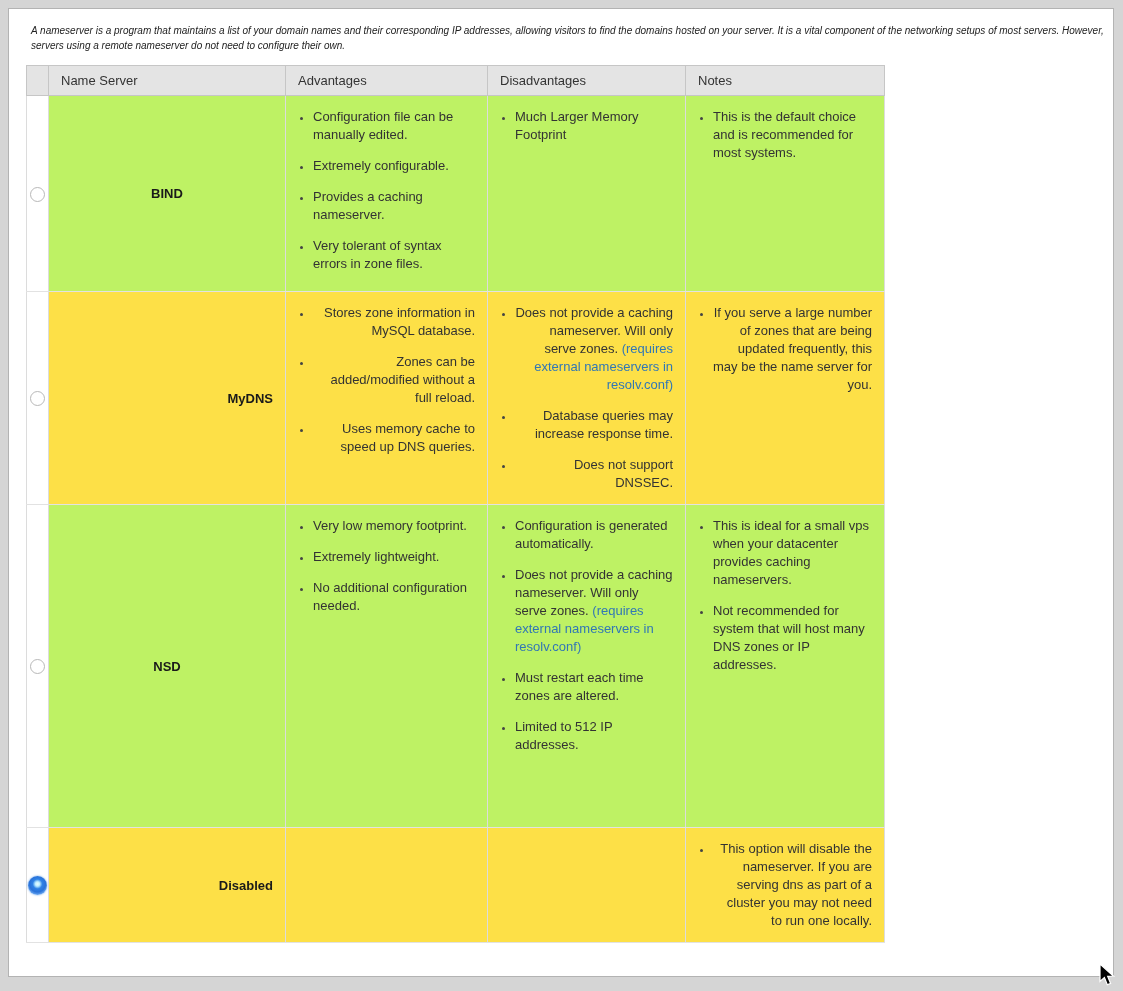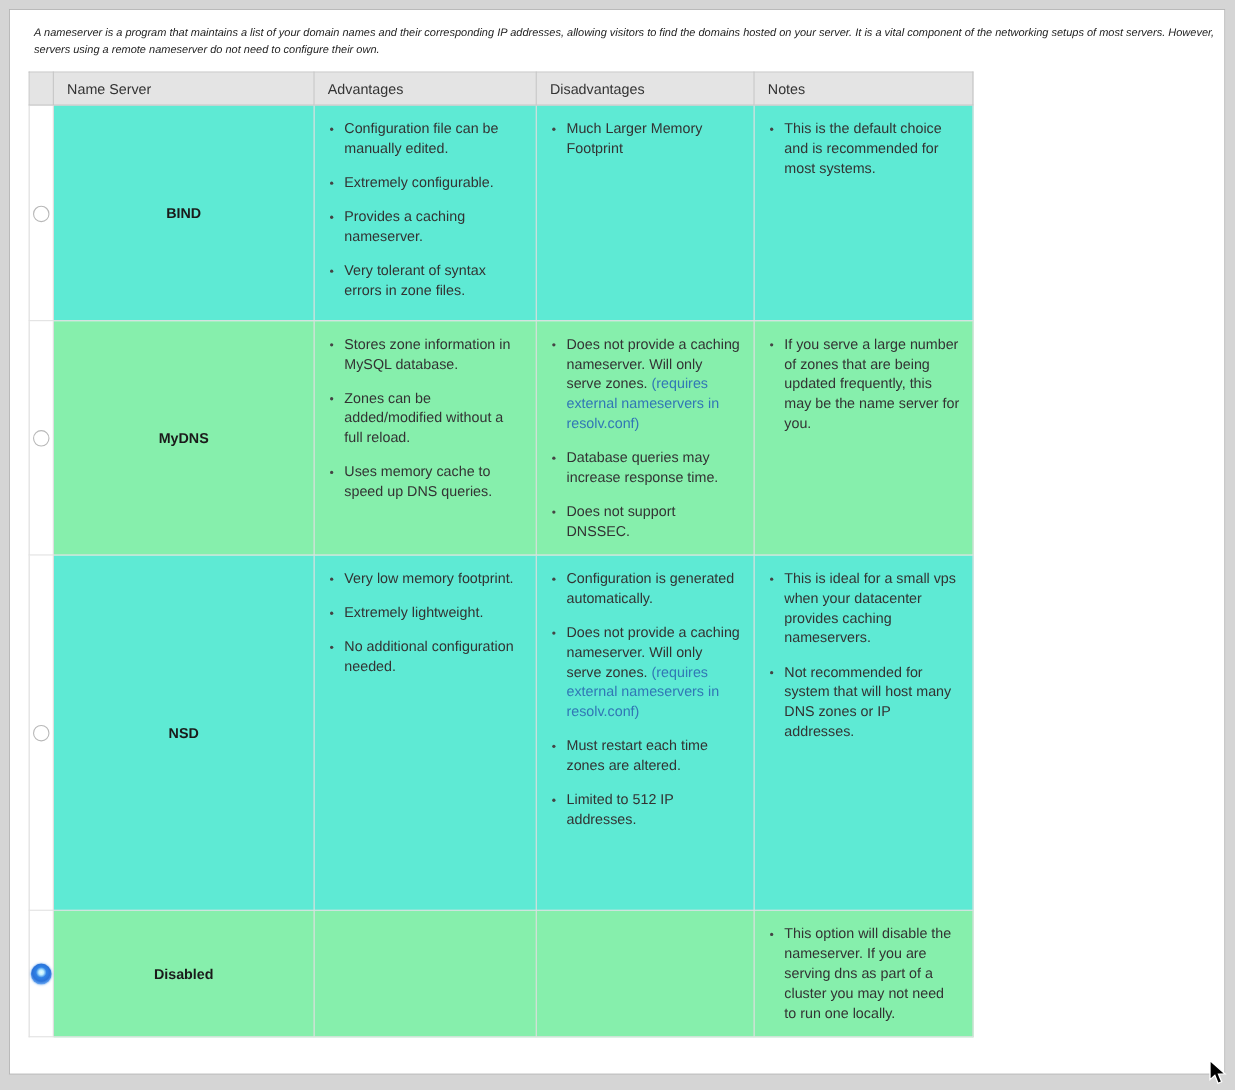--- a/index.html
+++ b/index.html
@@ -61,23 +61,23 @@
     border: 1px solid #c6c6c6;
     white-space: nowrap;
     margin-top: 40px;
   }
   tbody td {
     border-left: 1px solid #dcdcdc;
     border-right: 1px solid #dcdcdc;
     border-bottom: 1px solid #e2e2e2;
     vertical-align: top;
     padding: 12px;
-    background: #5eead4;
-  }
-  tbody tr.alt td { background: #86efac; }
+    background: #bef264;
+  }
+  tbody tr.alt td { background: #fde047; text-align: right; }
   tbody td.radio-cell,
   tbody tr.alt td.radio-cell {
     background: #ffffff;
     padding: 0;
     text-align: center;
     vertical-align: middle;
   }
   tbody td.name-cell {
     text-align: center;
     vertical-align: middle;

